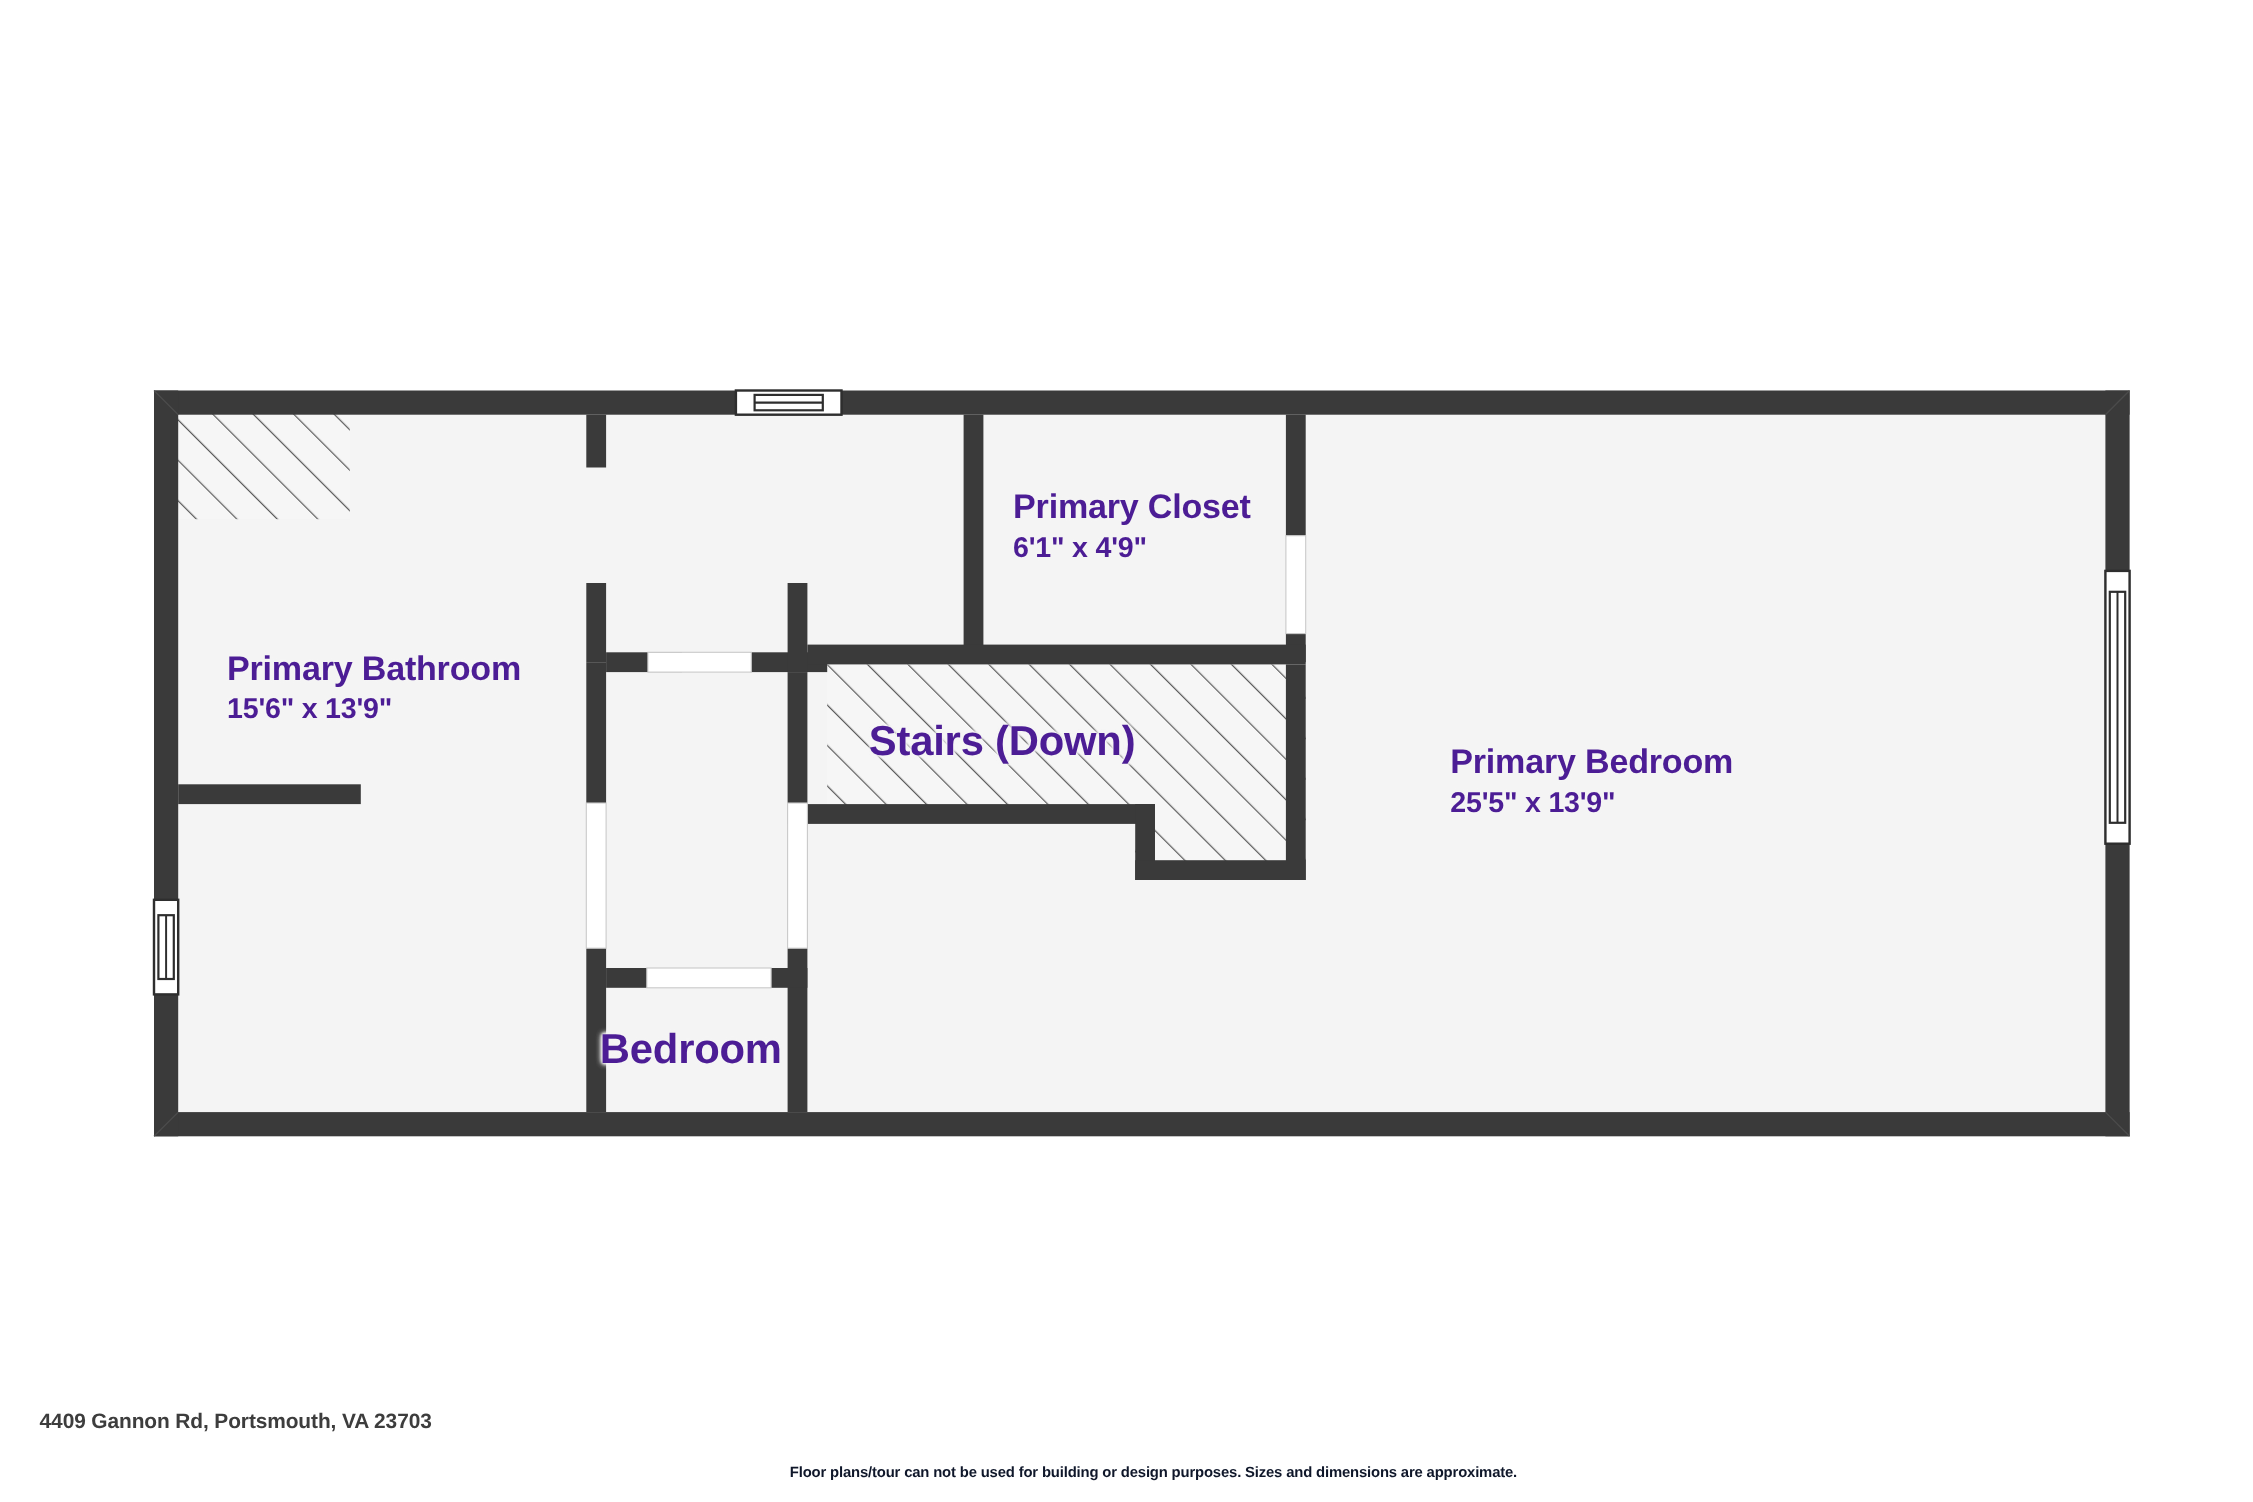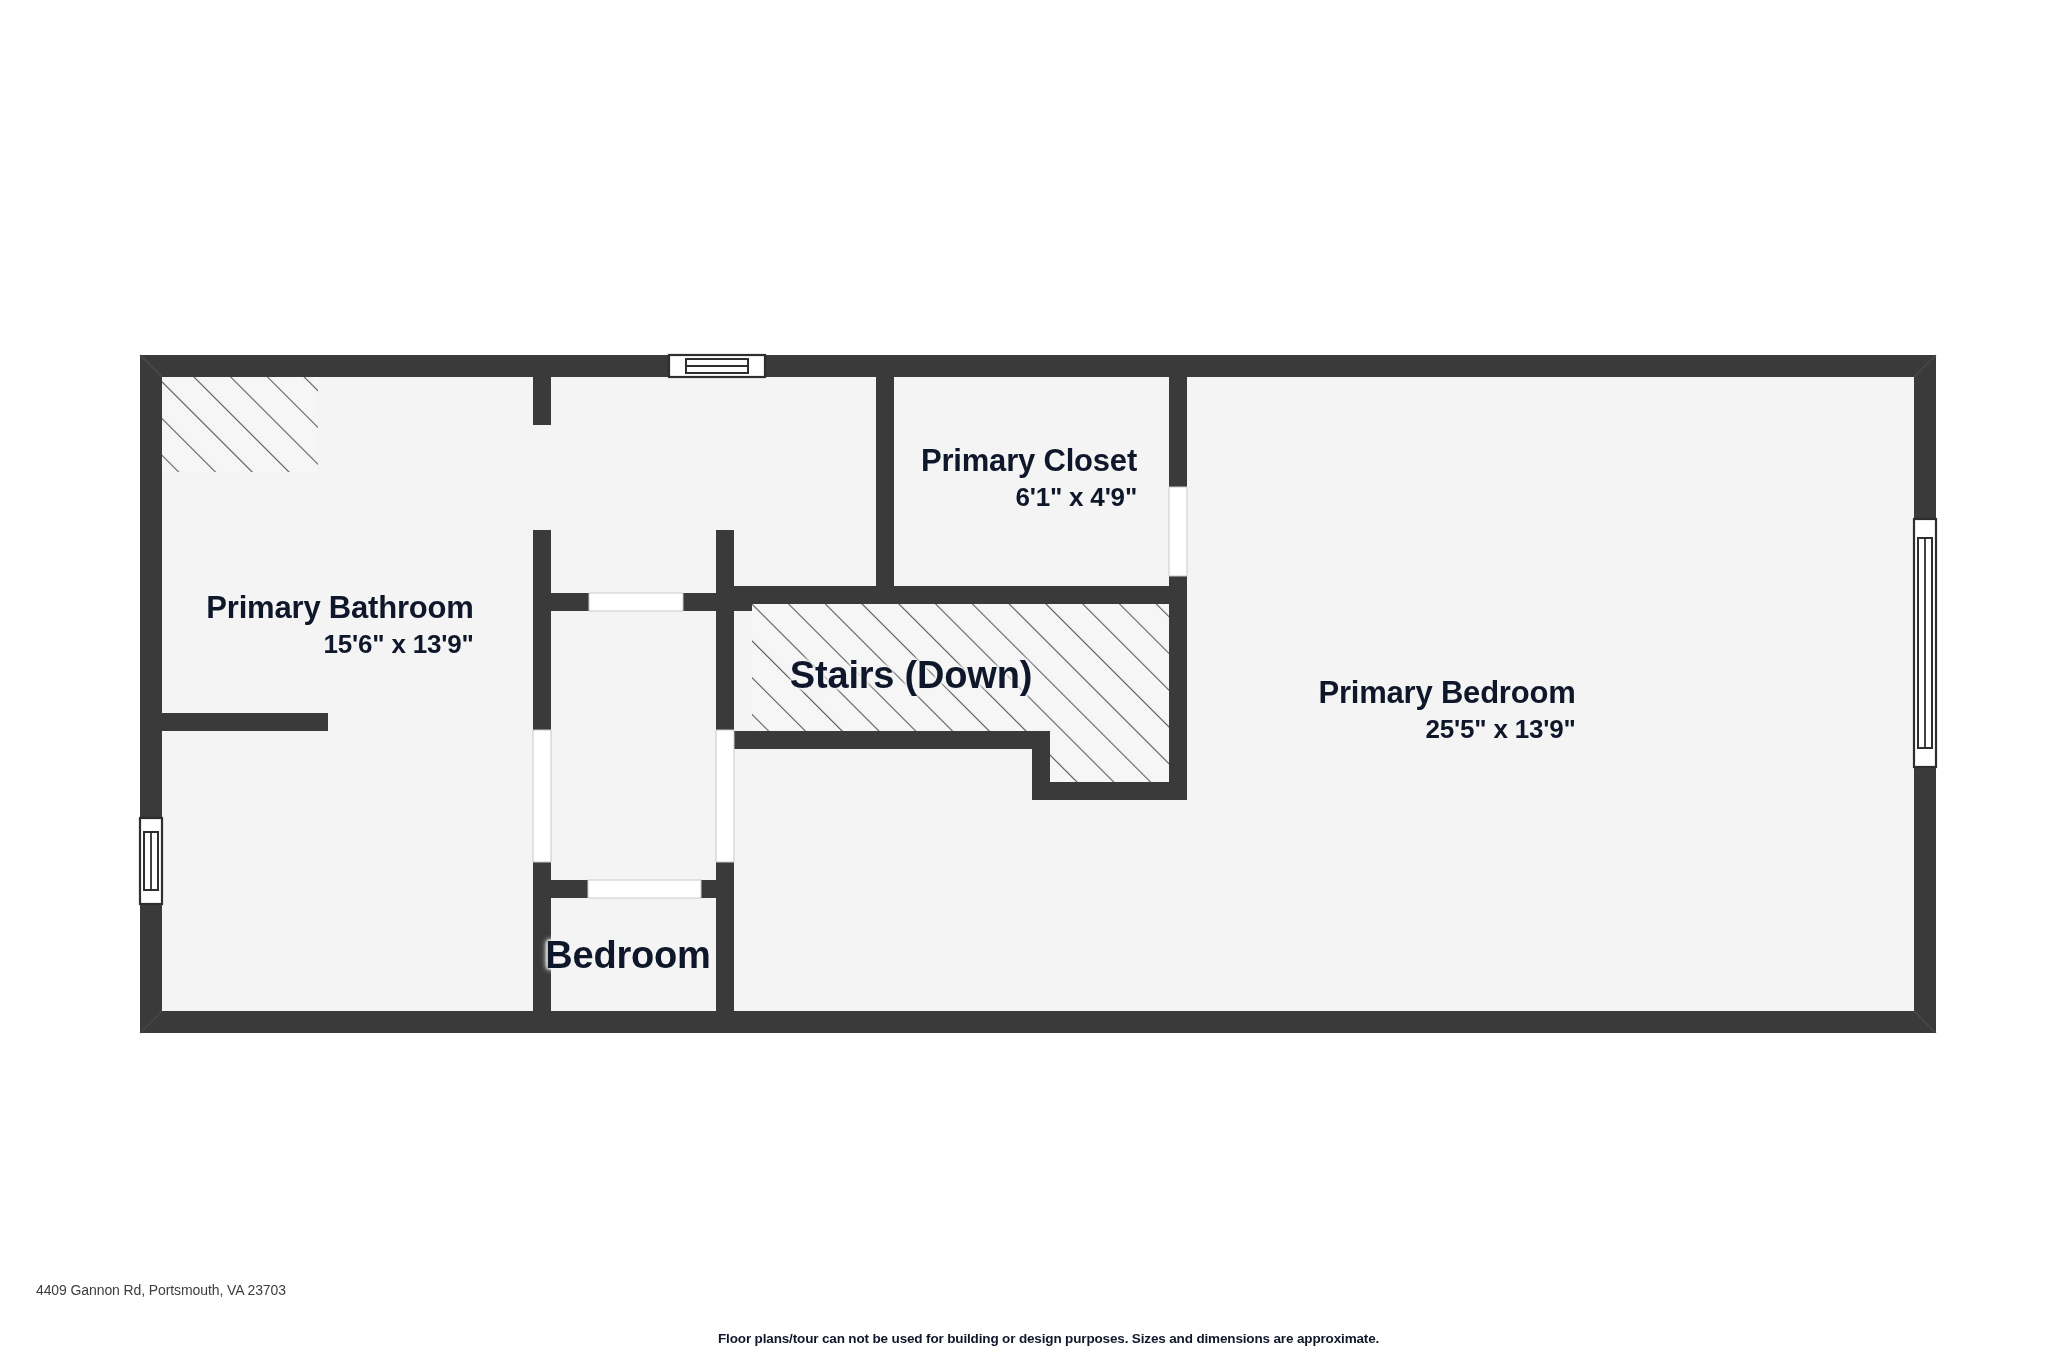--- a/index.html
+++ b/index.html
@@ -7,37 +7,37 @@
     width:2048px;height:1365px;
     background:#ffffff;
     font-family:"Liberation Sans","DejaVu Sans",sans-serif;
     position:relative;
     overflow:hidden;
   }
   #plan{position:absolute;left:0;top:0;width:2048px;height:1365px;}
 
   .label{
     position:absolute;
-    color:#0f172a;
+    color:#4c1d95;
     font-weight:bold;
-    text-align:right;
+    text-align:left;
     white-space:nowrap;
     transform:translate(-50%,-50%);
     letter-spacing:-0.2px;
     text-shadow:
       0 0 3px #f5f5f5, 0 0 3px #f5f5f5, 0 0 3px #f5f5f5,
       0 0 6px #f5f5f5, 0 0 6px #f5f5f5;
   }
   .label .rname{display:block;font-size:31px;line-height:1.18;}
   .label .rdim{display:block;font-size:26px;line-height:1.2;margin-top:2px;}
   .label.single .rname{font-size:38px;}
 
   .footer-addr{
     position:absolute;left:36px;top:1282px;
-    font-size:14px;font-weight:normal;color:#3d3d3d;
+    font-size:19px;font-weight:bold;color:#3d3d3d;
     letter-spacing:-0.1px;
   }
   .footer-floor{
     position:absolute;left:36px;top:1398px;
     font-size:15.5px;font-weight:bold;color:#0f172a;
     letter-spacing:-0.1px;
   }
   .footer-disc{
     position:absolute;left:718px;top:1331px;
     font-size:13.5px;font-weight:bold;color:#0f172a;

